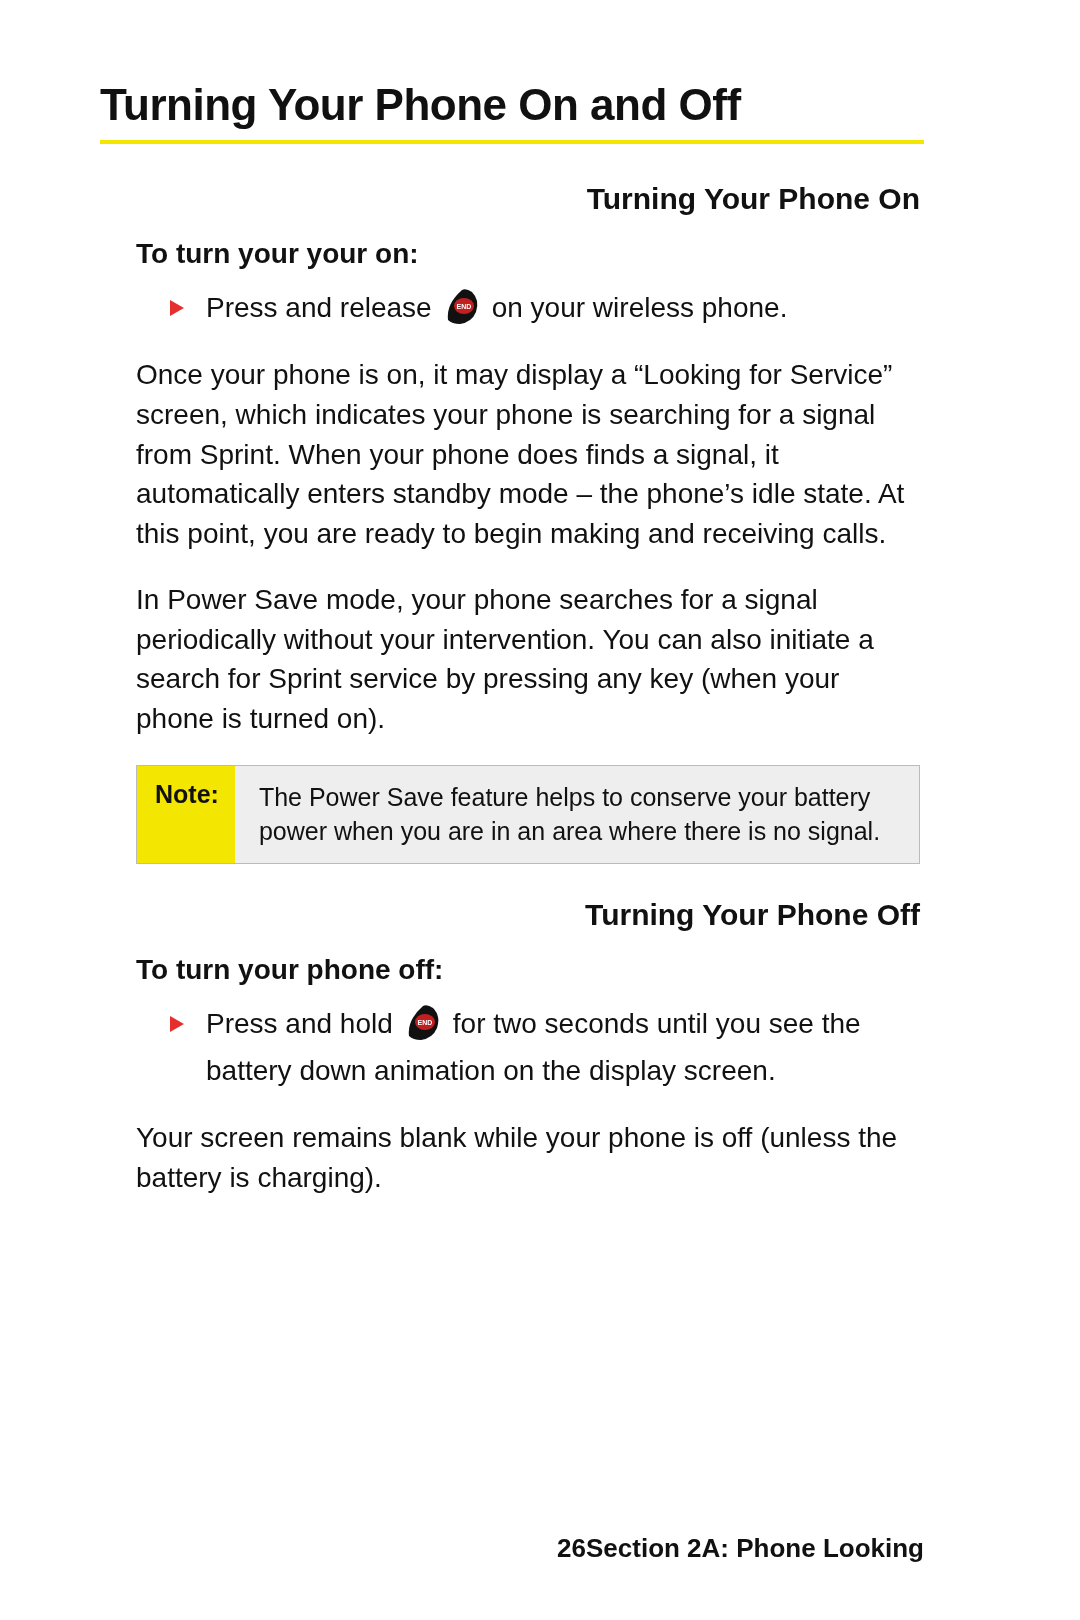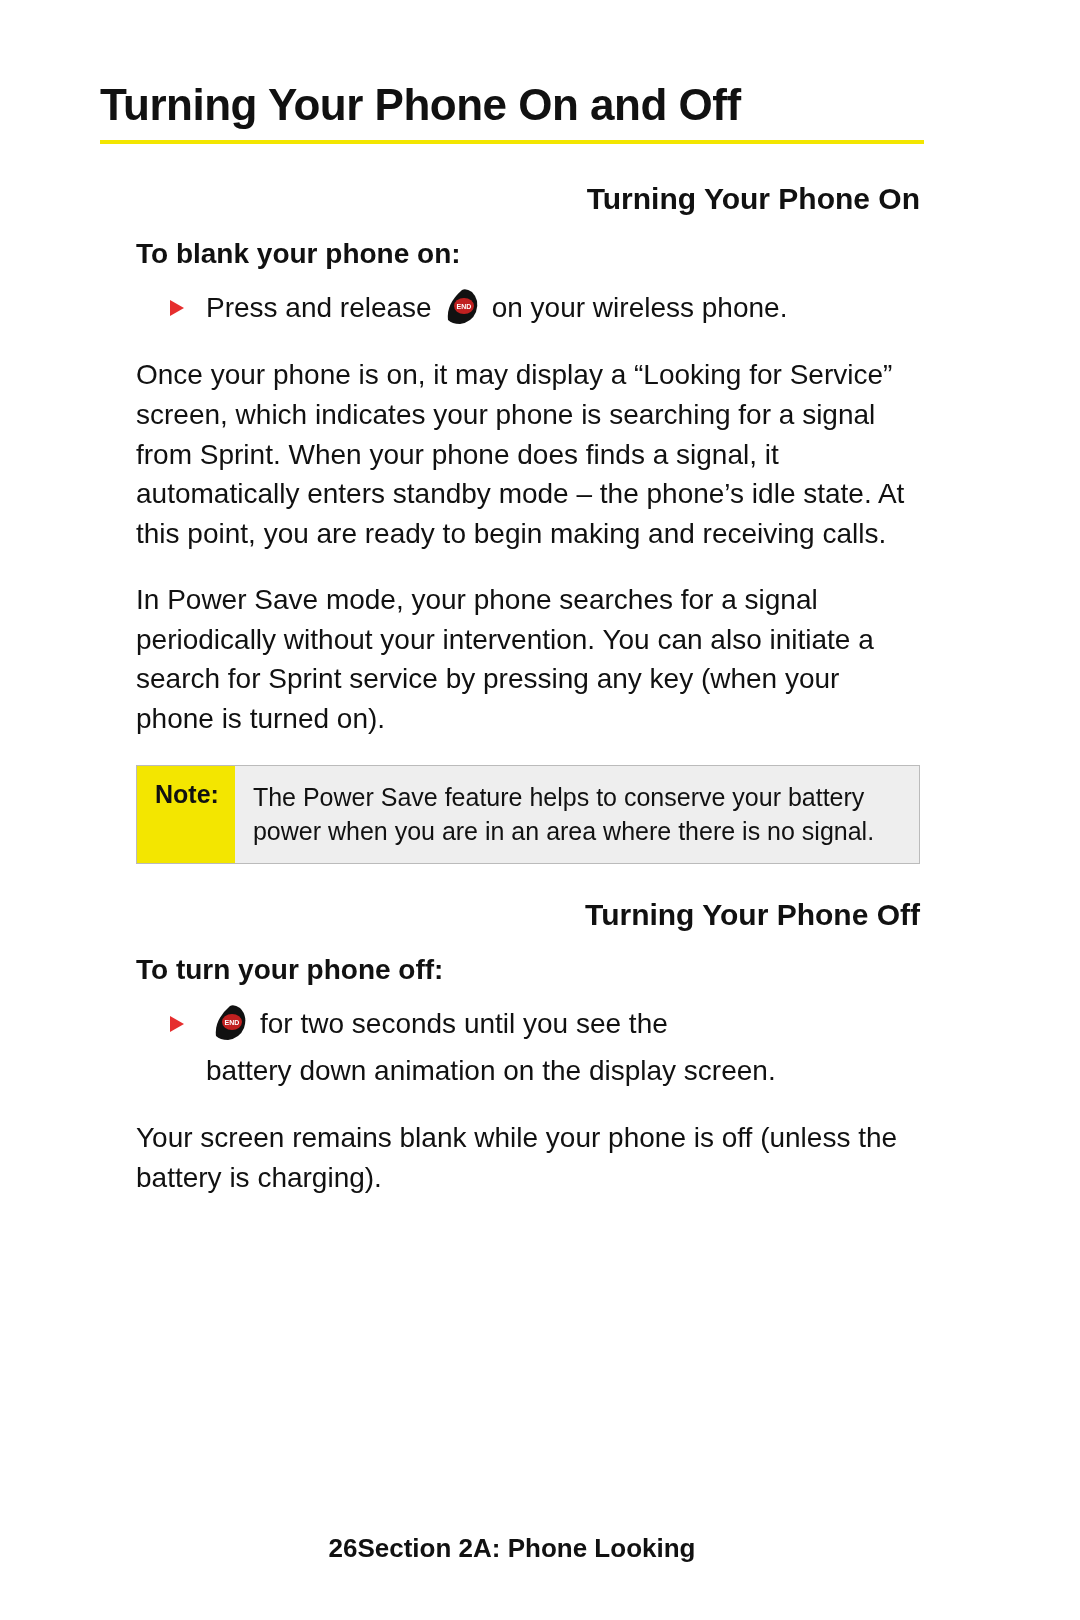--- a/index.html
+++ b/index.html
@@ -12,35 +12,35 @@
   .sub2 { font-size: 28px; font-weight: 700; margin-bottom: 18px; }
   .bullet-row { display: flex; align-items: center; margin-left: 34px; margin-bottom: 28px; font-size: 28px; line-height: 1.4; }
   .bullet-icon { width: 0; height: 0; border-top: 8px solid transparent; border-bottom: 8px solid transparent; border-left: 14px solid #e62e2e; margin-right: 22px; flex-shrink: 0; }
   .bullet-text { display: flex; flex-wrap: wrap; gap: 6px; }
   .bullet-continue { margin-left: 70px; font-size: 28px; line-height: 1.4; margin-top: -20px; margin-bottom: 28px; }
   .end-key { position: relative; width: 40px; height: 36px; display: inline-block; margin: 0 4px; vertical-align: middle; }
   .end-key svg { position: absolute; top: -2px; left: 0; }
   .para { font-size: 28px; line-height: 1.42; margin-bottom: 26px; }
   .note-box { display: flex; border: 1px solid #bbb; margin-top: 6px; margin-bottom: 34px; }
   .note-label { background: #f3e600; font-weight: 700; font-size: 25px; padding: 14px 16px 14px 18px; display: flex; align-items: flex-start; }
-  .note-body { background: #eeeeee; font-size: 25px; line-height: 1.38; padding: 14px 18px; flex: 1; }
-  .footer { position: absolute; left: 100px; right: 100px; bottom: 56px; display: flex; justify-content: center; font-size: 26px; font-weight: 700; }
+  .note-body { background: #eeeeee; font-size: 25px; line-height: 1.38; padding: 14px 24px; flex: 1; }
+  .footer { position: absolute; left: 100px; right: 100px; bottom: 56px; display: flex; justify-content: flex-end; font-size: 26px; font-weight: 700; }
 </style>
 </head>
 <body>
 
 <div class="page">
 
   <h1 class="title">Turning Your Phone On and Off</h1>
   <div class="title-rule"></div>
 
   <div class="content">
 
     <h2 class="sub1">Turning Your Phone On</h2>
-    <div class="sub2">To blank your phone on:</div>
+    <div class="sub2">To turn your your on:</div>
 
     <div class="bullet-row">
       <span class="bullet-icon"></span>
       <span class="bullet-text">
         <span>Press and release</span>
         <span class="end-key">
           <svg width="40" height="40" viewBox="0 0 40 40">
             <path d="M6 34 Q4 18 20 4 Q24 2 30 6 Q38 14 34 26 Q30 36 18 38 Q10 38 6 34 Z" fill="#111"></path>
             <ellipse cx="22" cy="20" rx="10" ry="8" fill="#c02020"></ellipse>
             <text x="22" y="23" font-size="7" fill="#fff" text-anchor="middle" font-family="Arial" font-weight="bold">END</text>
@@ -57,20 +57,21 @@
       <div class="note-label">Note:</div>
       <div class="note-body">The Power Save feature helps to conserve your battery power when you are in an area where there is no signal.</div>
     </div>
 
     <h2 class="sub1">Turning Your Phone Off</h2>
     <div class="sub2">To turn your phone off:</div>
 
     <div class="bullet-row">
       <span class="bullet-icon"></span>
       <span class="bullet-text">
+        <span>Press and hold</span>
         <span class="end-key">
           <svg width="40" height="40" viewBox="0 0 40 40">
             <path d="M6 34 Q4 18 20 4 Q24 2 30 6 Q38 14 34 26 Q30 36 18 38 Q10 38 6 34 Z" fill="#111"></path>
             <ellipse cx="22" cy="20" rx="10" ry="8" fill="#c02020"></ellipse>
             <text x="22" y="23" font-size="7" fill="#fff" text-anchor="middle" font-family="Arial" font-weight="bold">END</text>
           </svg>
         </span>
         <span>for two seconds until you see the</span>
       </span>
     </div>

